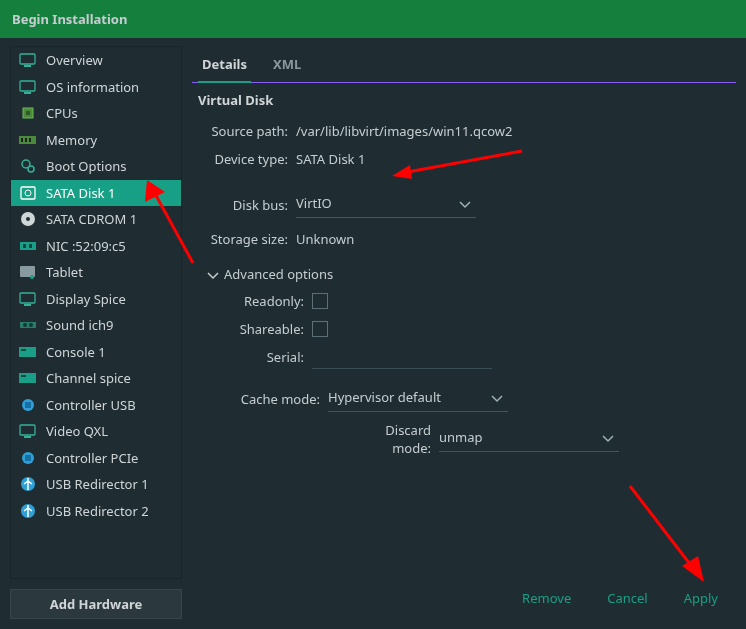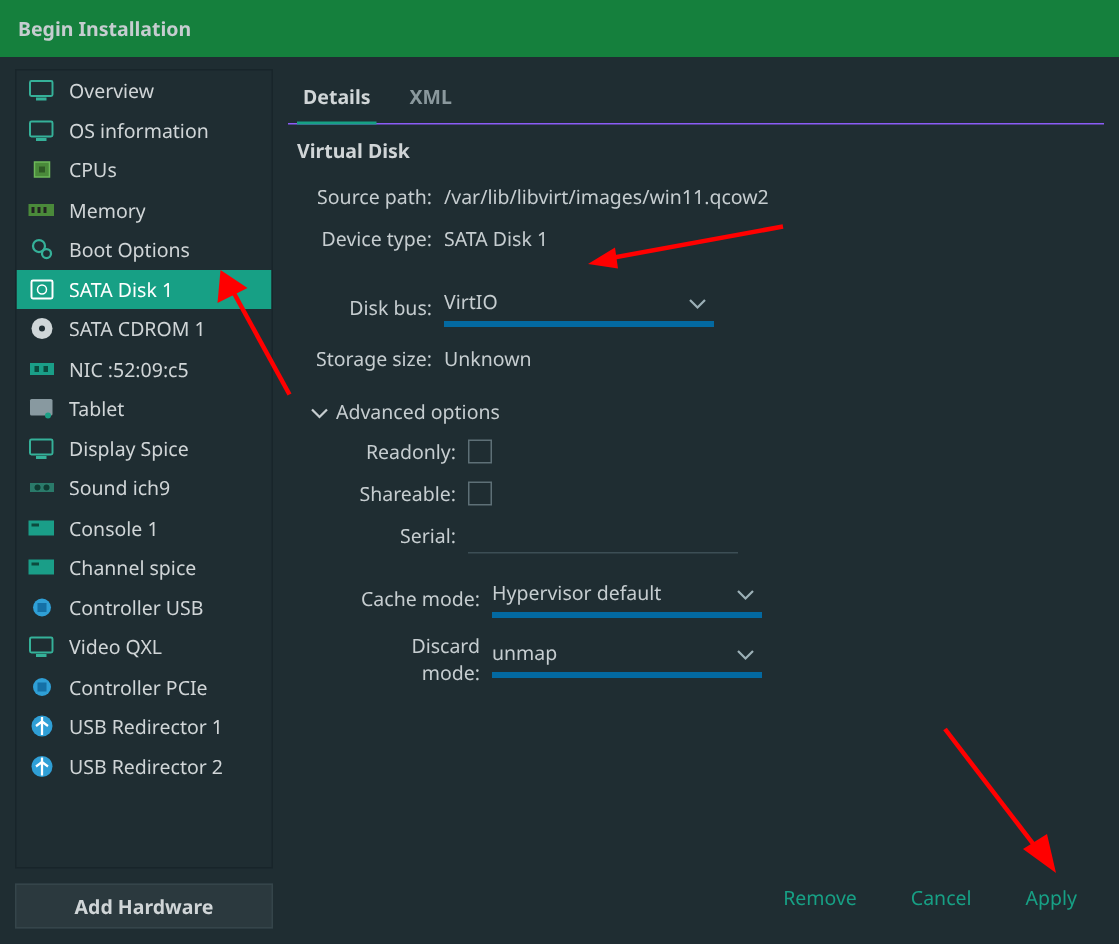--- a/index.html
+++ b/index.html
@@ -111,21 +111,21 @@
     padding-right: 8px;
     color: #c6cdd0;
   }
   .form-row .val {
     flex: 1;
     color: #c6cdd0;
   }
   .dropdown {
     width: 180px;
     height: 26px;
-    border-bottom: 4px solid #0369a1;
+    border-bottom: 1px solid #0369a1;
     background: transparent;
     color: #c6cdd0;
     display: flex; align-items: center; justify-content: space-between;
     padding: 0 6px 4px 0;
     cursor: pointer;
   }
   .dropdown .chev { color: #9cb0b7; }
   .expander-row {
     display: flex; align-items: center; gap: 6px;
     margin: 12px 0 4px 10px;
@@ -406,21 +406,21 @@
           <div class="lab" style="width:92px">Cache mode:</div>
           <div class="dropdown">
             <span>Hypervisor default</span>
             <span class="chev">
               <svg width="10" height="6">
                   <path d="M0 0 L5 5 L10 0" stroke="currentColor" fill="none" stroke-width="1.5"></path>
                 </svg>
             </span>
           </div>
         </div>
-        <div class="form-row" style="margin-top:8px;">
+        <div class="form-row" style="margin-top:8px;justify-content:center;">
           <div class="lab" style="width:92px">Discard mode:</div>
           <div class="dropdown">
             <span>unmap</span>
             <span class="chev">
               <svg width="10" height="6">
                   <path d="M0 0 L5 5 L10 0" stroke="currentColor" fill="none" stroke-width="1.5"></path>
                 </svg>
             </span>
           </div>
         </div>

